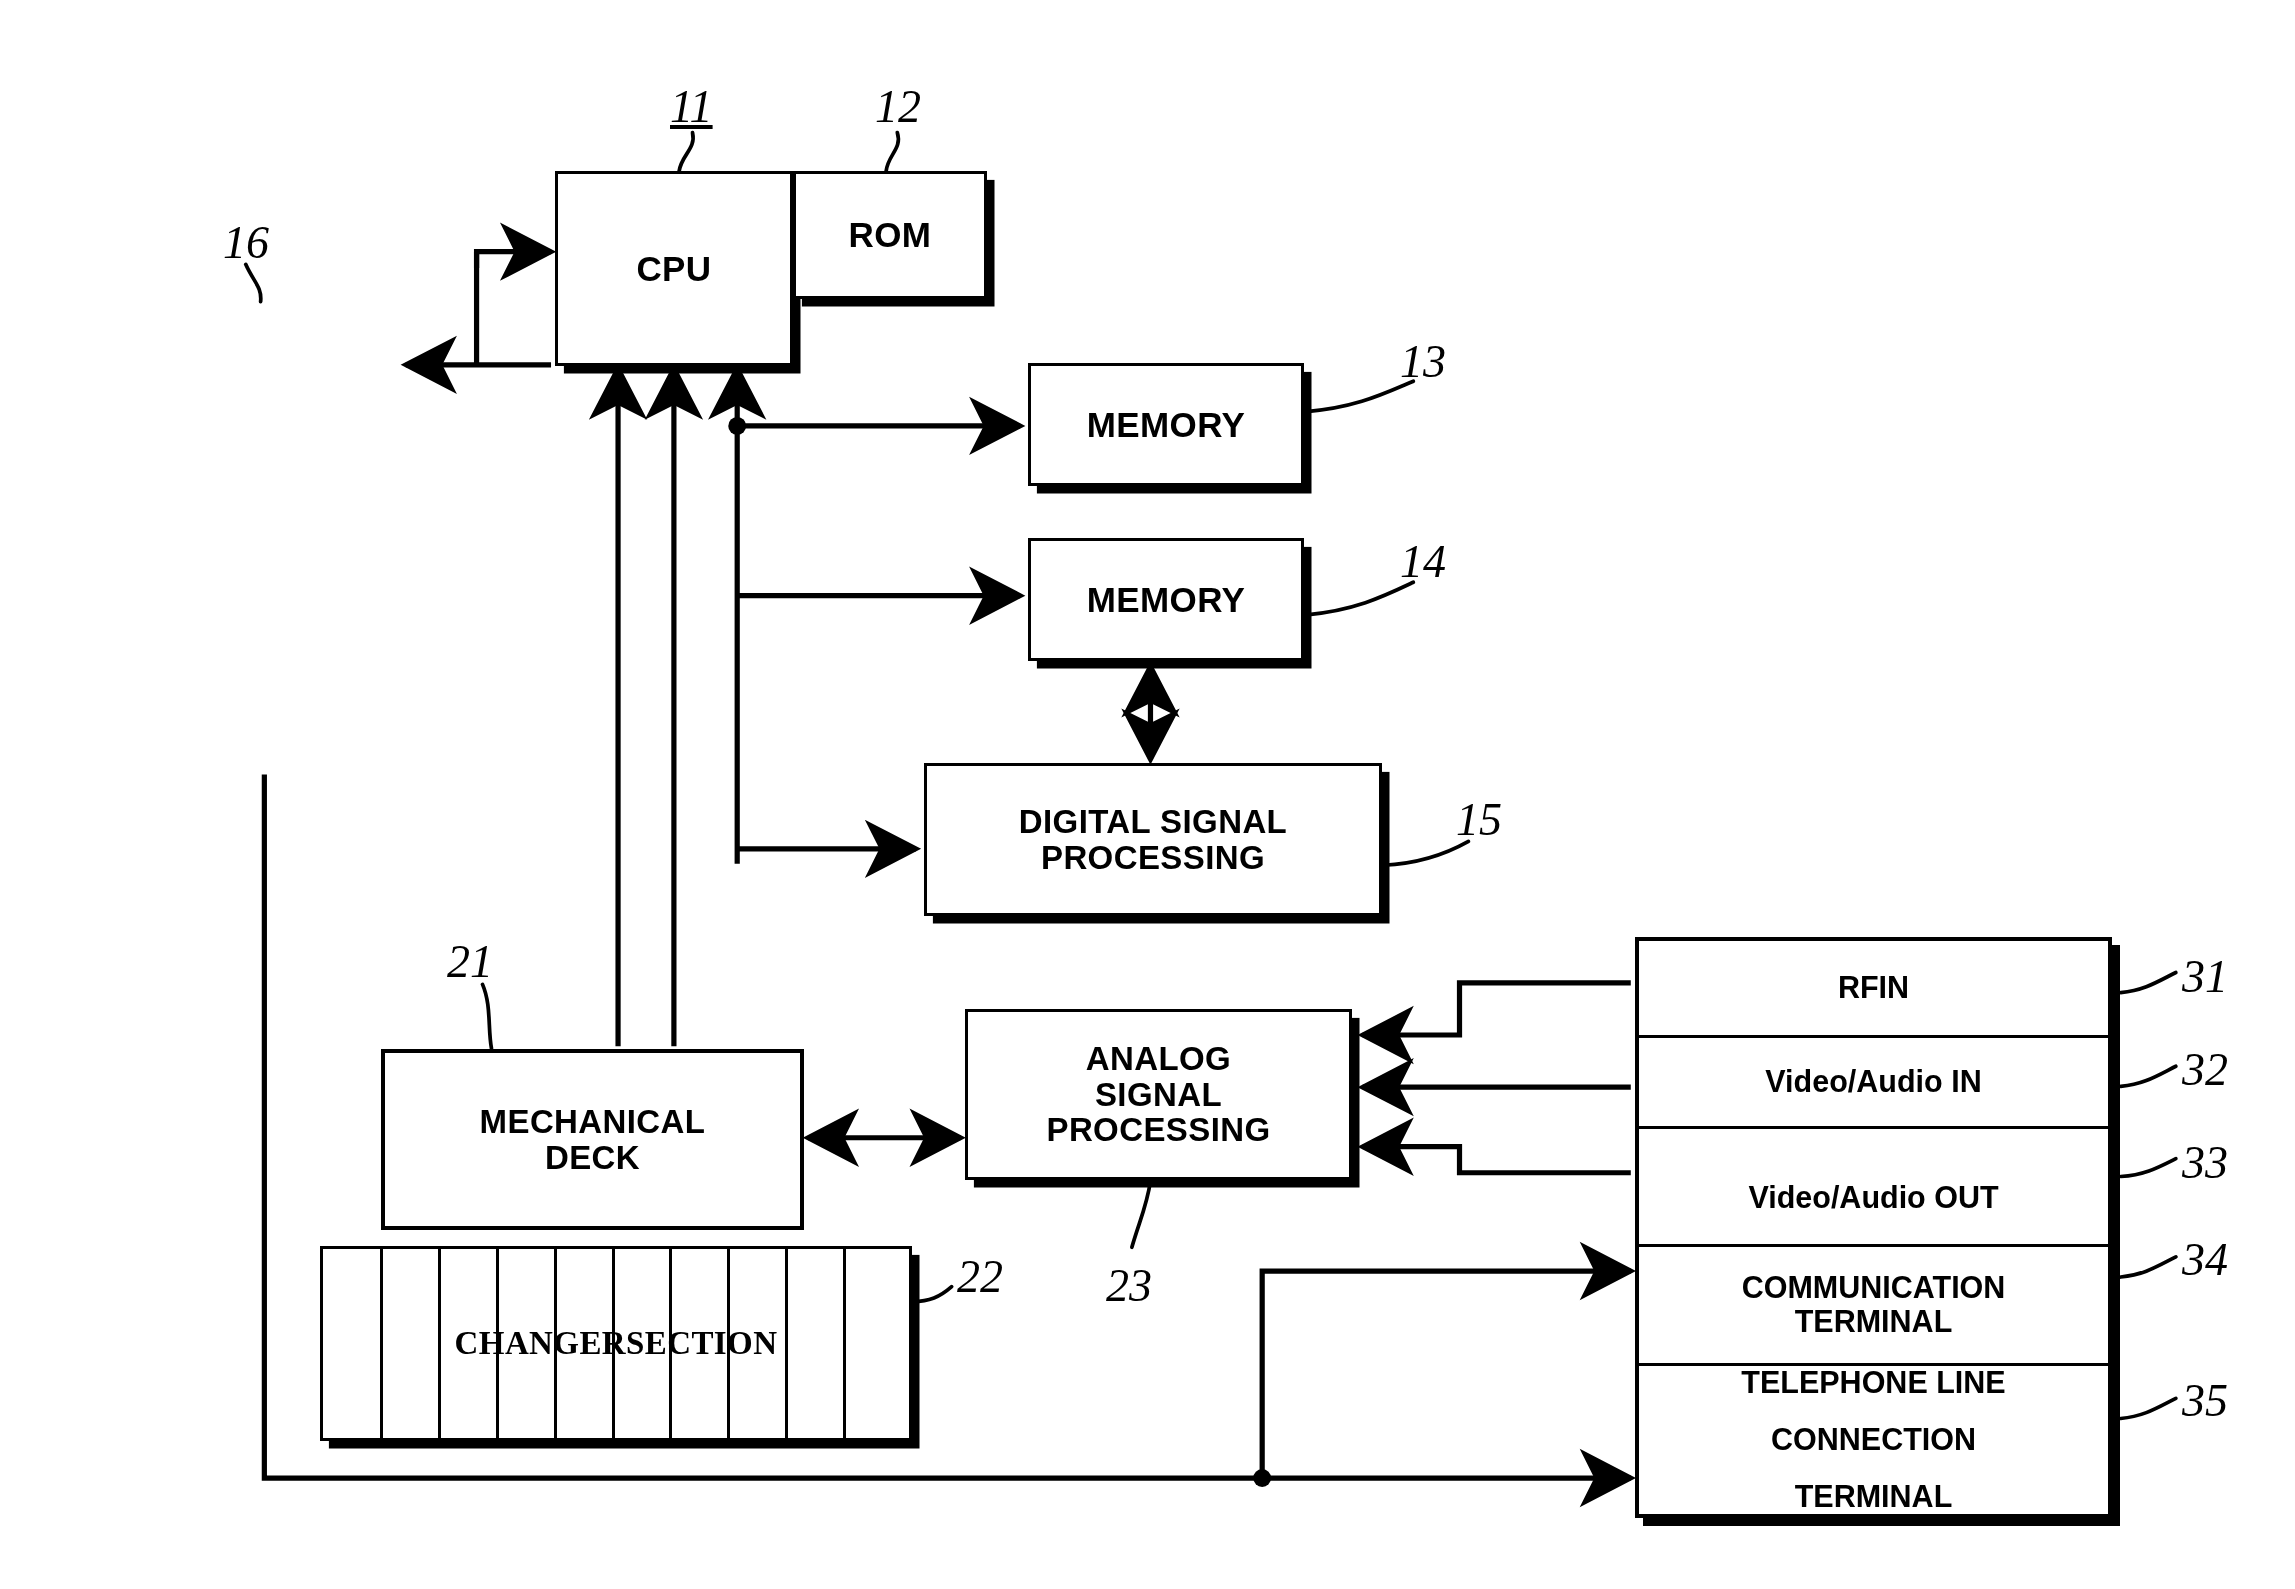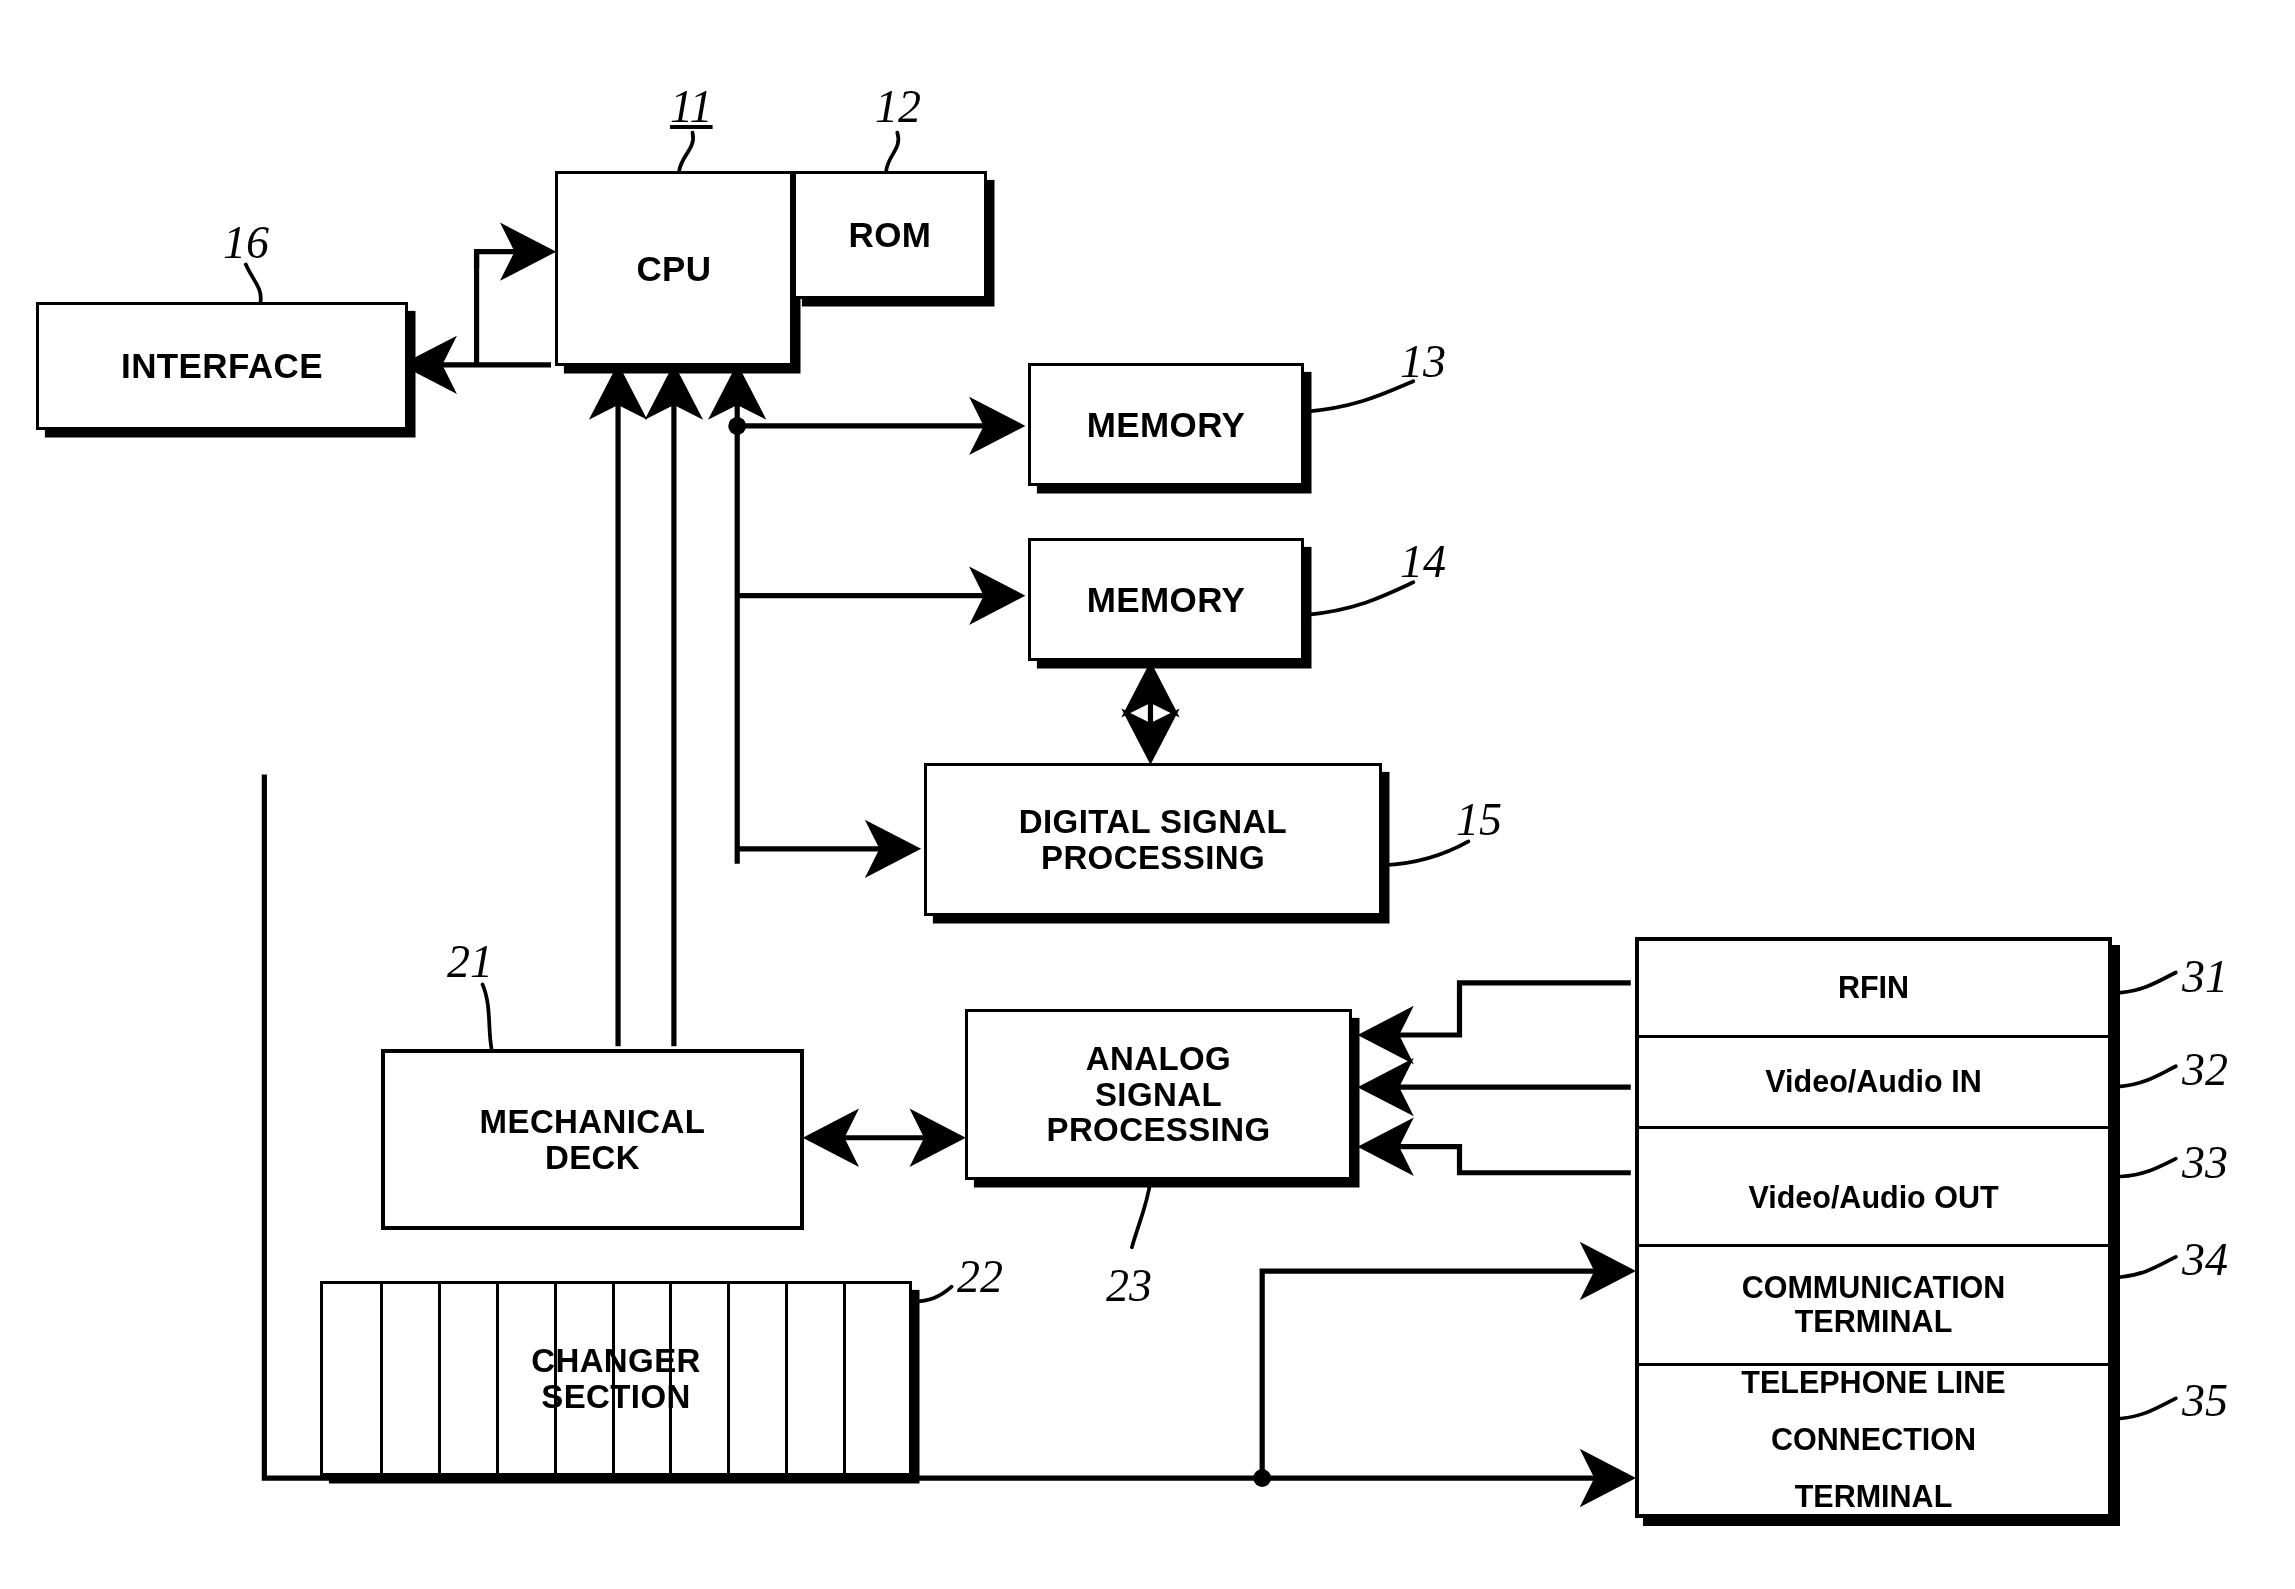--- a/index.html
+++ b/index.html
@@ -144,23 +144,20 @@
       <path d="M 1695 1985 L 1695 1707 L 2190 1707" marker-end="url(#ah)"></path>
 
     </g>
 
     <g fill="#000" stroke="none">
       <circle cx="990" cy="572" r="12"></circle>
       <circle cx="1695" cy="1985" r="12"></circle>
     </g>
   </svg>
 
-  <div class="blk shadow lbl-big" style="left:36px; top:302px; width:372px; height:128px;">
-    <span>INTERFACE</span>
-  </div>
   <div class="refnum" style="left:223px; top:216px;">16</div>
 
   <div class="blk shadow lbl-big" style="left:555px; top:171px; width:238px; height:195px;">
     <span>CPU</span>
   </div>
   <div class="refnum" style="left:670px; top:80px;text-decoration:underline;">11</div>
 
   <div class="blk shadow lbl-big" style="left:793px; top:171px; width:194px; height:128px;">
     <span>ROM</span>
   </div>
@@ -188,21 +185,21 @@
     <span>PROCESSING</span>
   </div>
   <div class="refnum" style="left:1106px; top:1259px;">23</div>
 
   <div class="blk lbl-mid" style="left:381px; top:1049px; width:423px; height:181px; border-width:4.5px; flex-direction:column;">
     <span>MECHANICAL</span>
     <span>DECK</span>
   </div>
   <div class="refnum" style="left:447px; top:935px;">21</div>
 
-  <div class="blk shadow lbl-mid" style="left:320px; top:1281px; width:592px; height:195px; flex-direction:column;">
+  <div class="blk shadow lbl-mid" style="left:320px; top:1246px; width:592px; height:195px; flex-direction:row;font-family:Liberation Serif, serif;">
     <span class="slots">
       <i style="left:57px;"></i>
       <i style="left:115px;"></i>
       <i style="left:173px;"></i>
       <i style="left:231px;"></i>
       <i style="left:289px;"></i>
       <i style="left:346px;"></i>
       <i style="left:404px;"></i>
       <i style="left:462px;"></i>
       <i style="left:520px;"></i>

